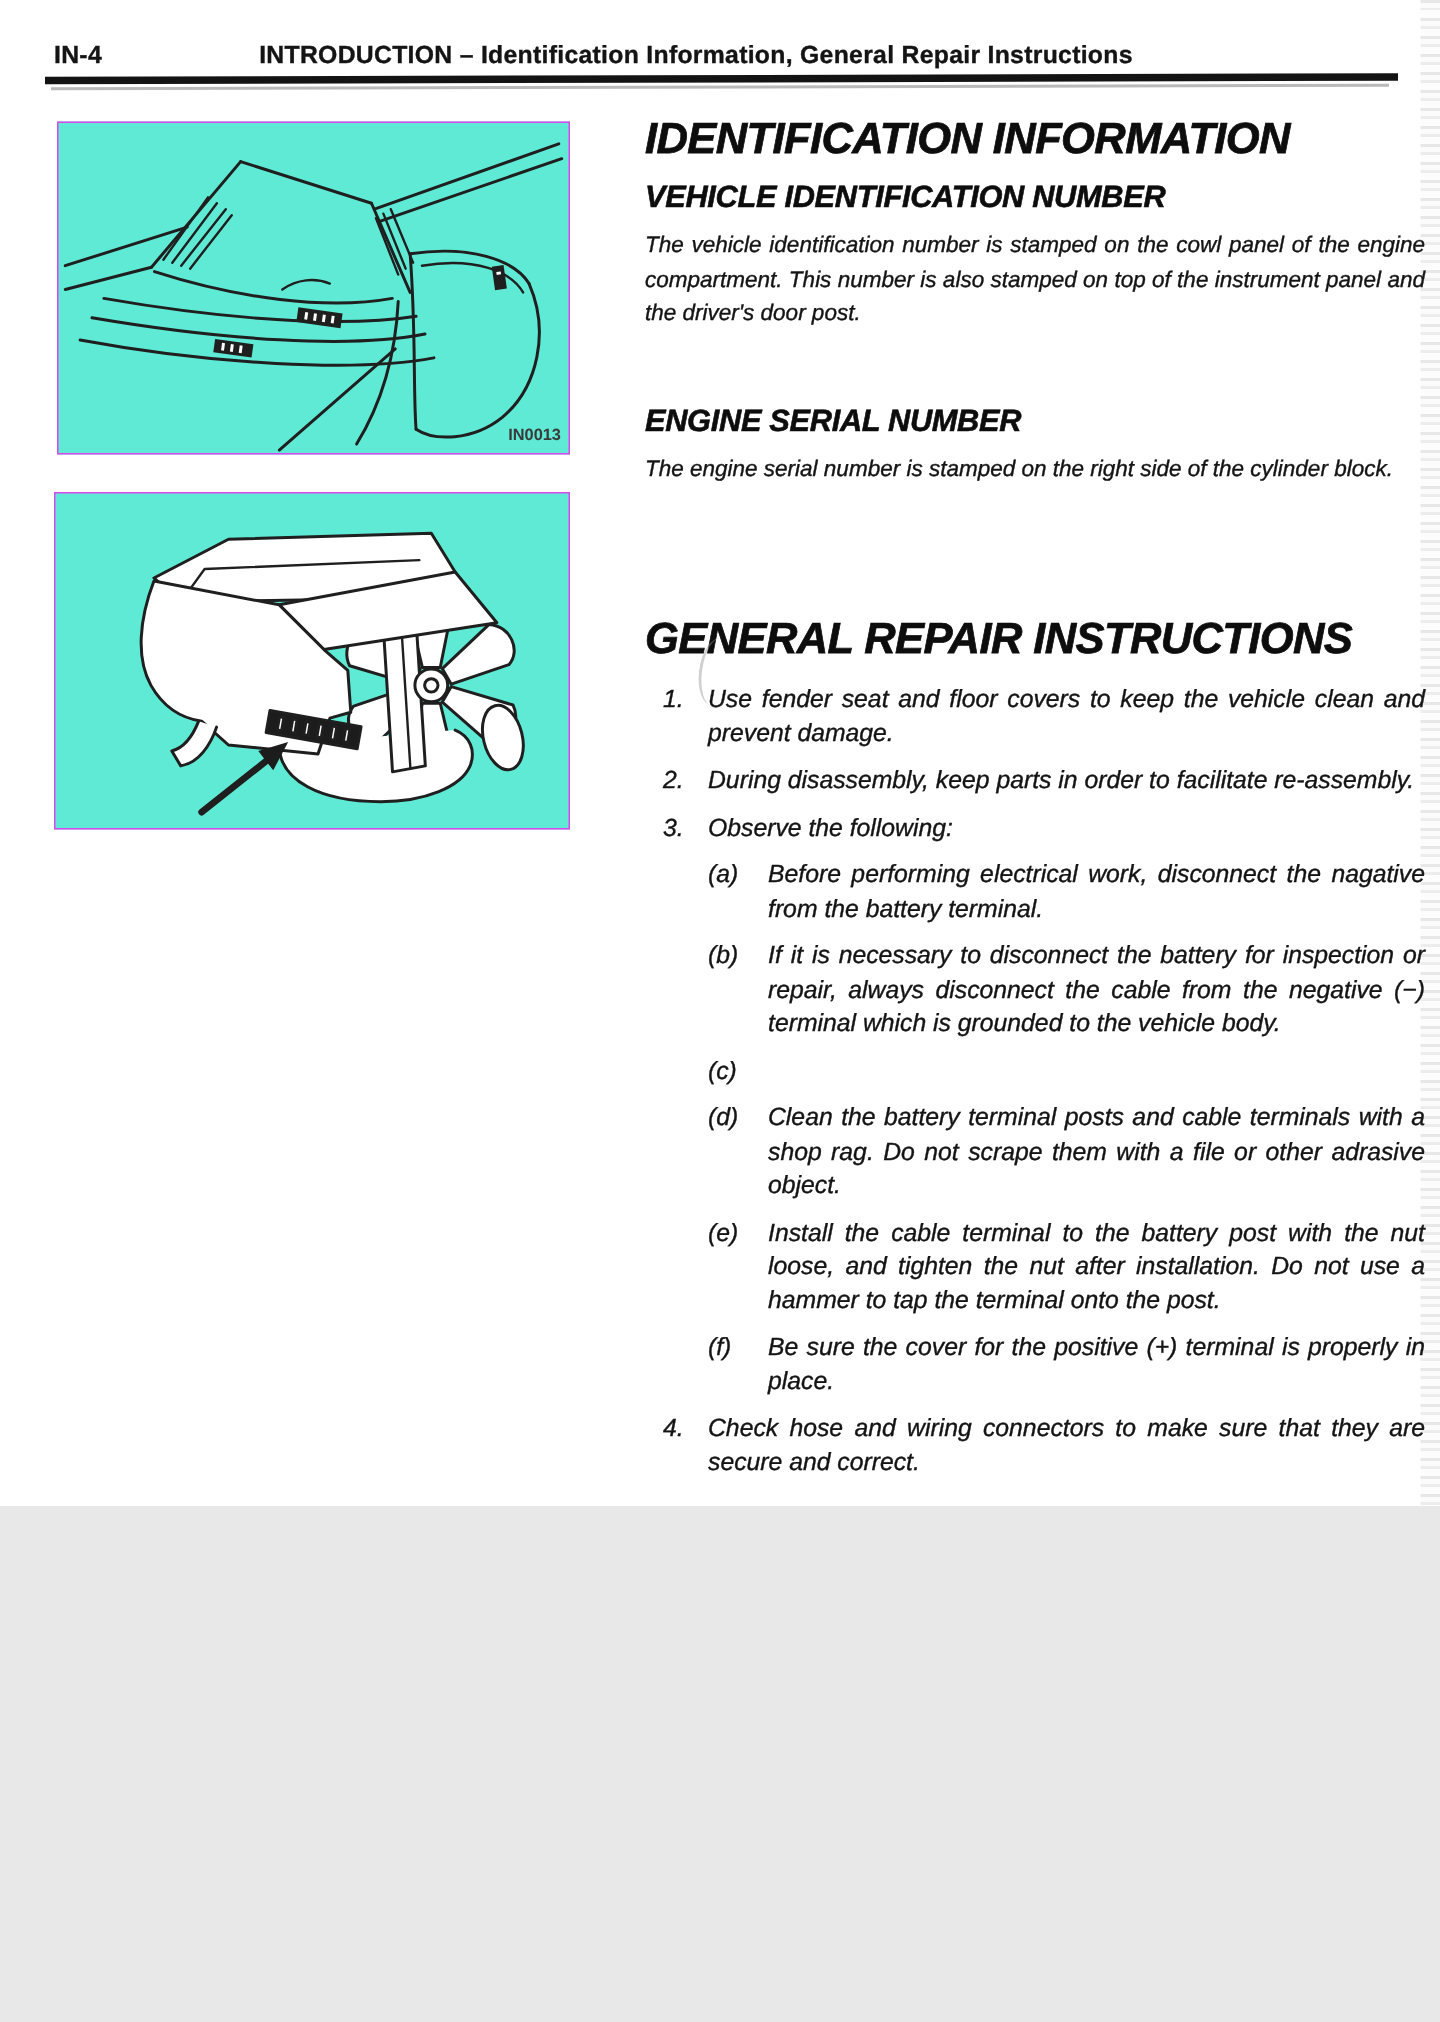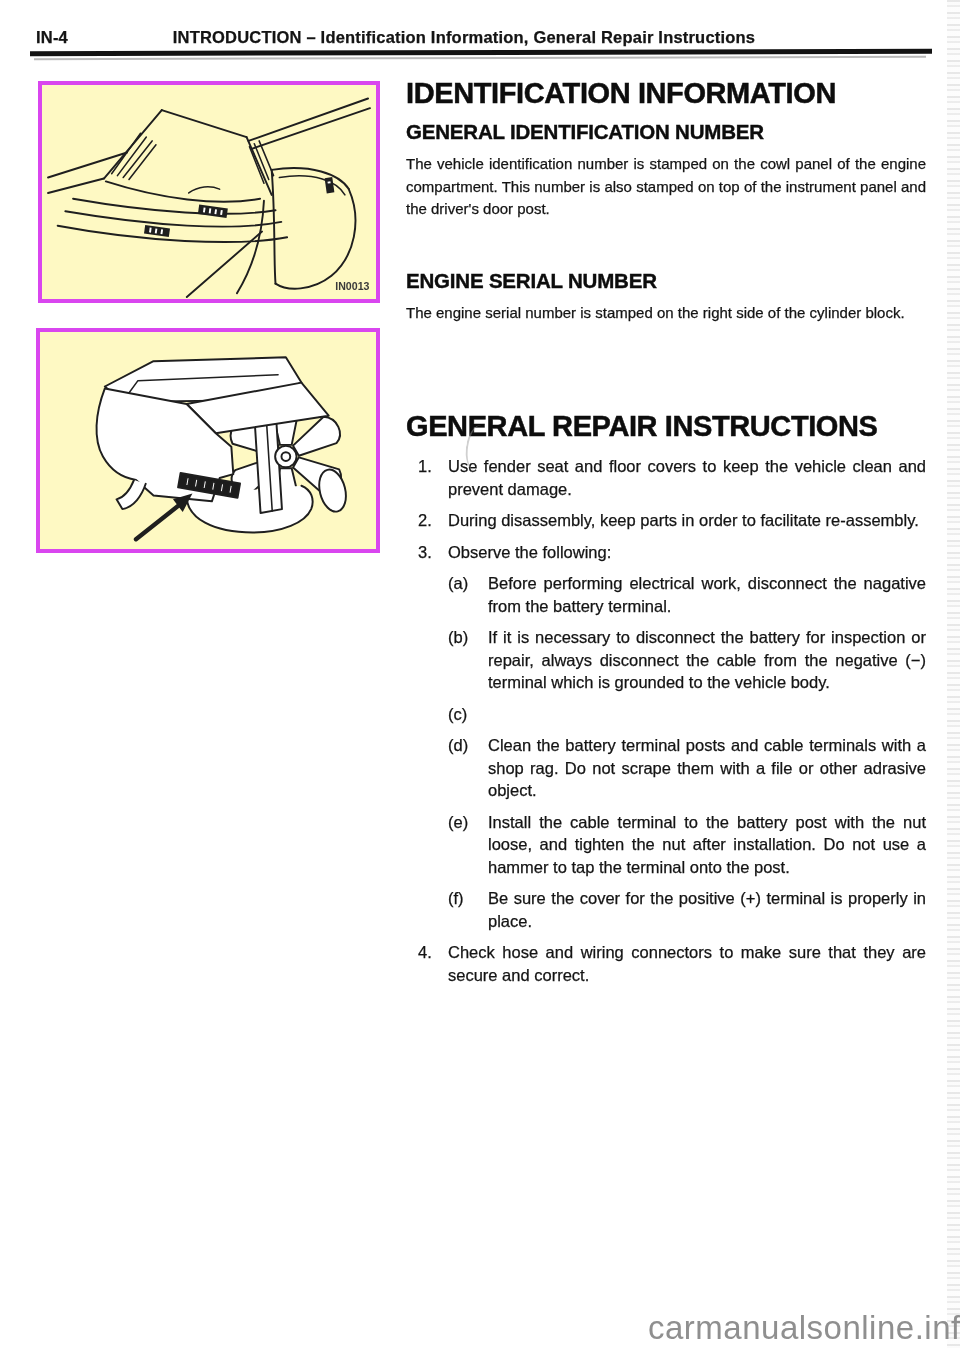--- a/index.html
+++ b/index.html
@@ -1,38 +1,38 @@
 <!DOCTYPE html>
 <html><head>
 <meta charset="utf-8">
 <style>
   * { margin:0; padding:0; box-sizing:border-box; }
   html,body { background:#e8e8e8; }
   .page {
-    position:relative; width:960px; height:1348px;
+    position:relative; width:960px; height:1004px;
     background:#ffffff; overflow:hidden;
     font-family:"Liberation Sans", sans-serif;
     color:#141414;
     -webkit-text-stroke:0.25px #141414;
   }
   
   .hdr { position:absolute; left:36px; top:28px; width:894px;
          font-size:16.5px; font-weight:700; letter-spacing:0.2px; white-space:nowrap; }
   .hdr .title { margin-left:100px; }
   .rule  { position:absolute; left:30px; top:50px; width:902px; height:5px;
            background:#131313; transform:rotate(-0.15deg); }
   .rule2 { position:absolute; left:34px; top:57px; width:892px; height:2px;
            background:#b9b9b9; transform:rotate(-0.15deg); }
   
-  .fig { position:absolute; border:4px solid #d946ef; background:#fef9c3; }
+  .fig { position:absolute; border:1px solid #d946ef; background:#5eead4; }
   .fig1 { left:38px;  top:81px;  width:342px; height:222px; }
   .fig2 { left:36px;  top:328px; width:344px; height:225px; }
   .fig svg { display:block; width:100%; height:100%; }
   
-  .col { position:absolute; left:406px; top:76px; width:520px; }
+  .col { position:absolute; left:430px; top:76px; width:520px;font-style:italic; }
   h1 { font-size:29px; line-height:34px; font-weight:700; letter-spacing:-0.4px;
        -webkit-text-stroke:0.5px #0d0d0d; color:#0d0d0d; }
   h1.general { margin-top:85px; }
   h2 { font-size:20.5px; line-height:24px; font-weight:700; letter-spacing:-0.2px;
        margin-top:10px; -webkit-text-stroke:0.4px #0d0d0d; color:#0d0d0d; }
   h2.engine { margin-top:48px; }
   p.body { font-size:15px; line-height:22.5px; margin-top:9px; text-align:justify; }
   
   .list { margin-top:12px; }
   .li   { display:flex; margin-top:9px; }
@@ -168,21 +168,21 @@
         </g>
 
         <path d="M98,213 L146,175" fill="none" stroke-width="4.5"></path>
         <polygon points="156,166 136,172 146,185" fill="#1c1c1c" stroke="none"></polygon>
       </g>
     </svg>
   </div>
 
   <div class="col">
     <h1>IDENTIFICATION INFORMATION</h1>
-    <h2>GENERAL IDENTIFICATION NUMBER</h2>
+    <h2>VEHICLE IDENTIFICATION NUMBER</h2>
     <p class="body">The vehicle identification number is stamped on the cowl panel of the engine compartment. This number is also stamped on top of the instrument panel and the driver's door post.</p>
 
     <h2 class="engine">ENGINE SERIAL NUMBER</h2>
     <p class="body">The engine serial number is stamped on the right side of the cylinder block.</p>
 
     <h1 class="general">GENERAL REPAIR INSTRUCTIONS</h1>
 
     <div class="list">
       <div class="li">
         <span class="num">1.</span>

